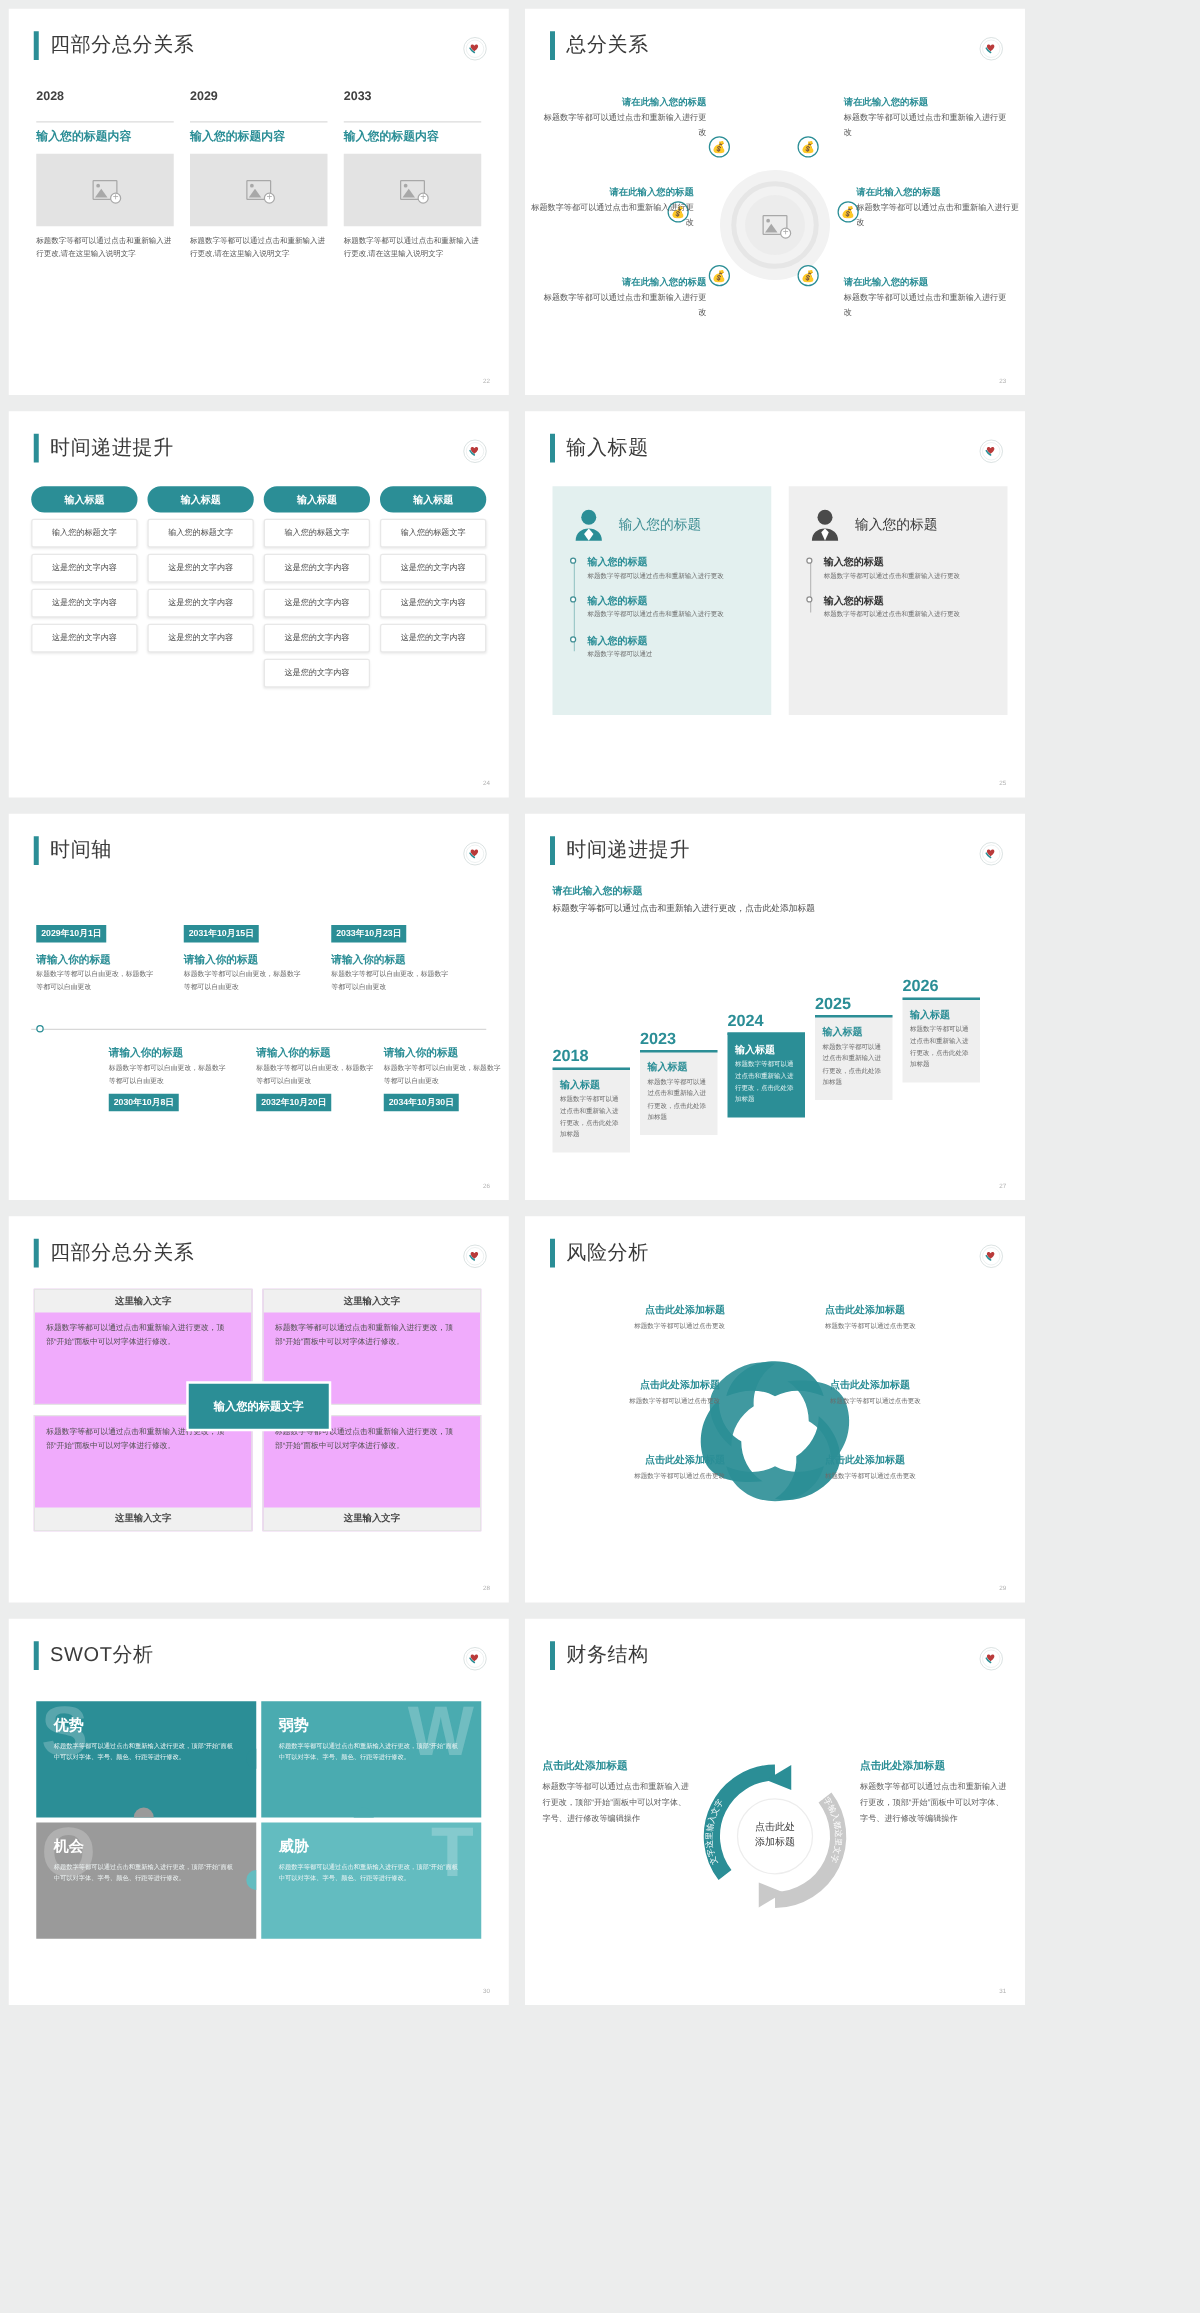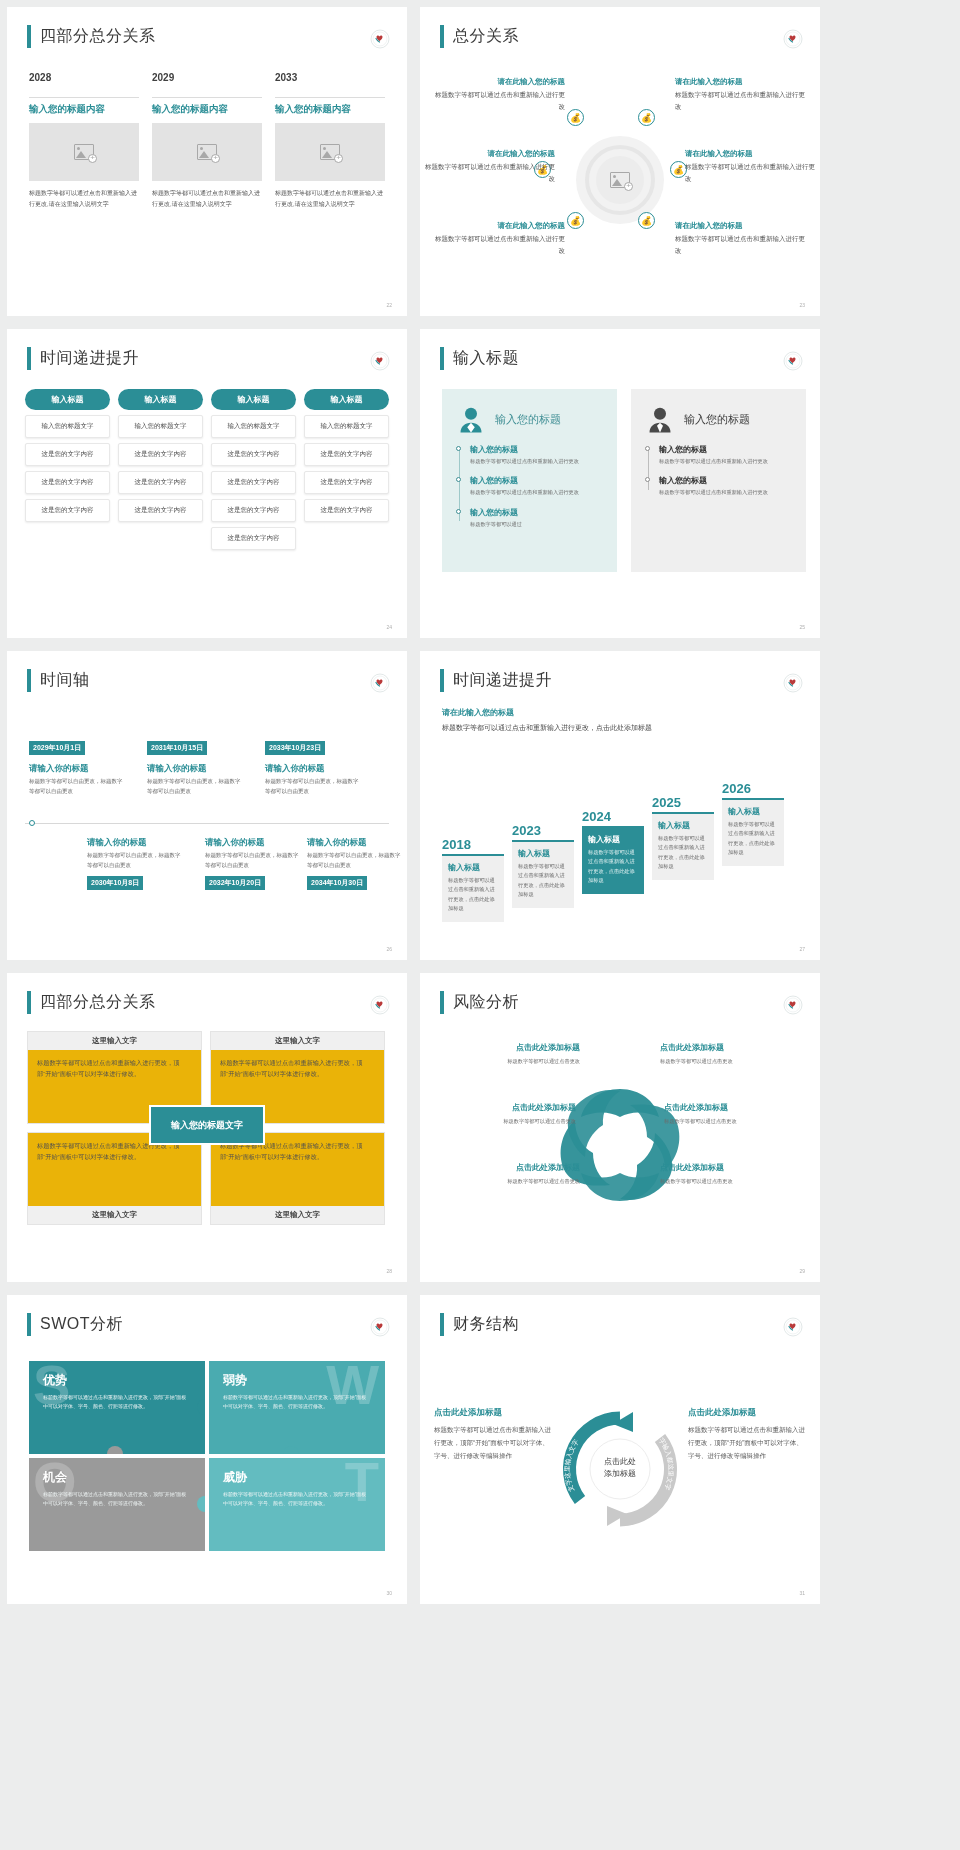--- a/index.html
+++ b/index.html
@@ -103,21 +103,21 @@
   .s27-y { font-size: 13px; font-weight: bold; color: #2b8e96; padding-bottom: 2px; }
   .s27-card { border-top: 2.5px solid #2b8e96; background: #efefef; padding: 6px 6px 8px; }
   .s27-card.on { background: #2b8e96; border-top-color: #2b8e96; }
   .s27-ch { font-size: 8px; font-weight: bold; color: #2b8e96; }
   .s27-card.on .s27-ch { color: #fff; }
   .s27-cb { font-size: 5.2px; color: #6b6b6b; line-height: 1.85; margin-top: 3px; }
   .s27-card.on .s27-cb { color: #e2f1f1; }
 
   
   .s28-grid { position: absolute; left: 20px; top: 58px; display: grid; grid-template-columns: 175px 175px; gap: 8px; }
-  .s28-box { border: 1px solid #e4e4e4; height: 93px; padding: 0; position: relative; background: #eab308; }
+  .s28-box { border: 1px solid #e4e4e4; height: 93px; padding: 0; position: relative; background: #f0abfc; }
   .s28-cap { background: #f0f0f0; font-size: 7.5px; font-weight: bold; color: #464646; text-align: center; padding: 4px 0; }
   .s28-b { font-size: 6.2px; color: #4f4f4f; line-height: 1.85; padding: 7px 9px; }
   .s28-center { position: absolute; left: 50%; top: 50%; transform: translate(-50%,-50%);
     width: 112px; height: 36px; background: #2b8e96; color: #fff; font-size: 9px; font-weight: bold;
     display: flex; align-items: center; justify-content: center; box-shadow: 0 0 0 2px #fff; }
 
   
   .s29-wrap { position: absolute; inset: 55px 10px 20px 10px; }
   .s29-t { position: absolute; width: 150px; }
   .s29-t .h { font-size: 8px; font-weight: bold; color: #2b8e96; line-height: 1.6; }

